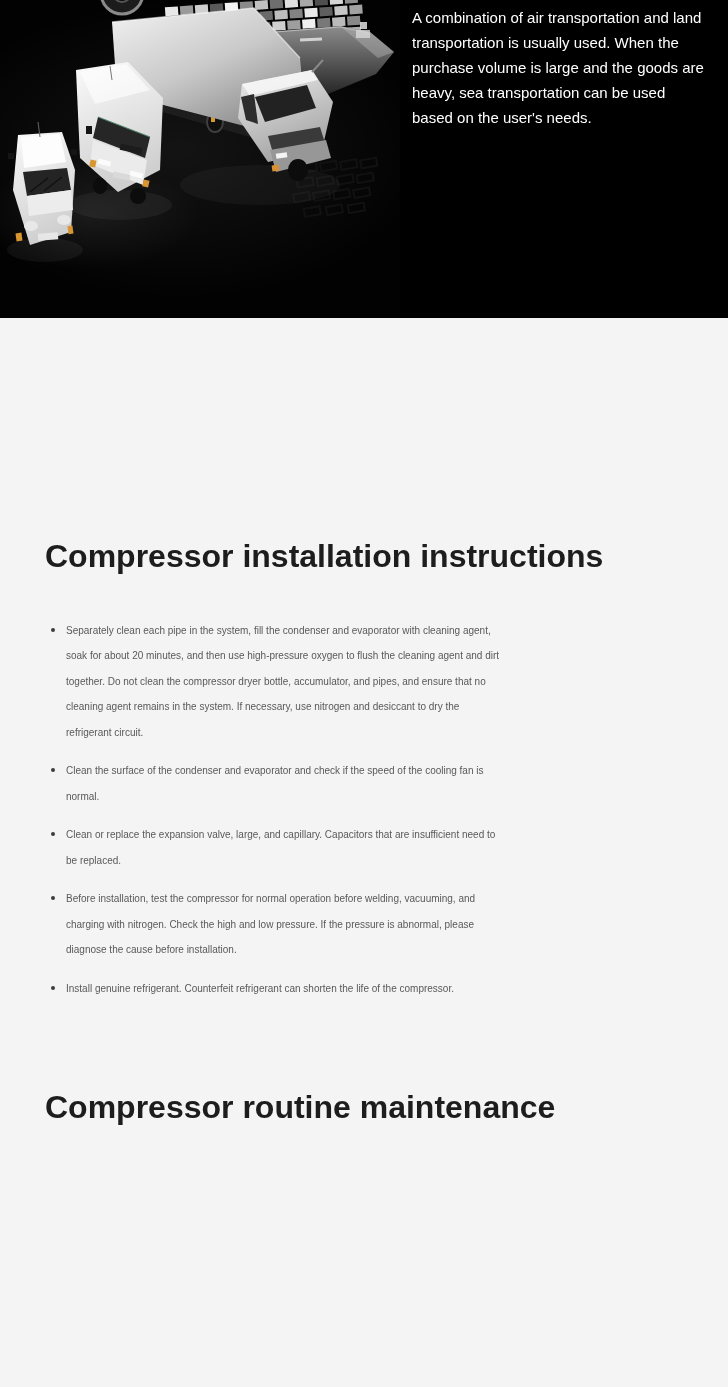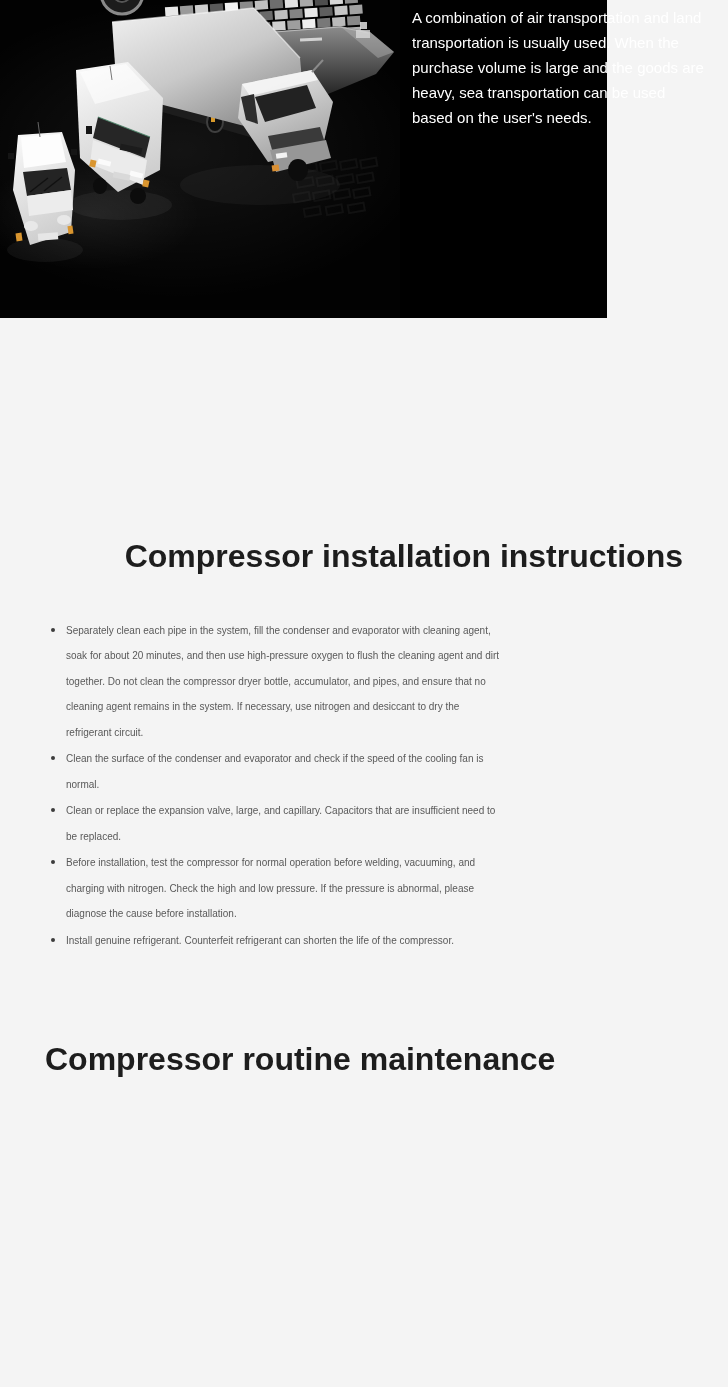--- a/index.html
+++ b/index.html
@@ -5,21 +5,21 @@
   html, body { margin: 0; padding: 0; }
   body {
     width: 728px;
     height: 1387px;
     background: #f4f4f4;
     overflow: hidden;
     font-family: "Liberation Sans", sans-serif;
   }
   .hero {
     position: relative;
-    width: 607px;
+    width: 728px;
     height: 318px;
     background: #000;
   }
   .hero svg { position: absolute; left: 0; top: 0; display: block; }
   .hero-text {
     position: absolute;
     left: 412px;
     top: 5px;
     width: 296px;
     margin: 0;
@@ -29,35 +29,35 @@
   }
   .main { padding: 0 45px; }
   h2 {
     margin: 0;
     font-size: 32px;
     font-weight: bold;
     line-height: 1.15;
     color: #1d1d1d;
     letter-spacing: 0px;
   }
-  .h2-install { padding-top: 220px; text-align: right; }
+  .h2-install { padding-top: 220px; }
   .h2-maint { margin-top: 88px; }
   .bullets {
     margin: 42px 0 0 0;
     padding: 0 0 0 21px;
     width: 436px;
     list-style: disc outside;
   }
   .bullets li {
     font-size: 10px;
     line-height: 25.5px;
     color: #595959;
   }
   .bullets li::marker { color: #3c3c3c; font-size: 14px; }
-  .bullets li + li { }
+  .bullets li + li { margin-top: 12px; }
 </style>
 </head>
 <body>
 
 <div class="page">
 
   <section class="hero">
 
     <svg width="400" height="318" viewBox="0 0 400 318" aria-hidden="true">
       <defs>

